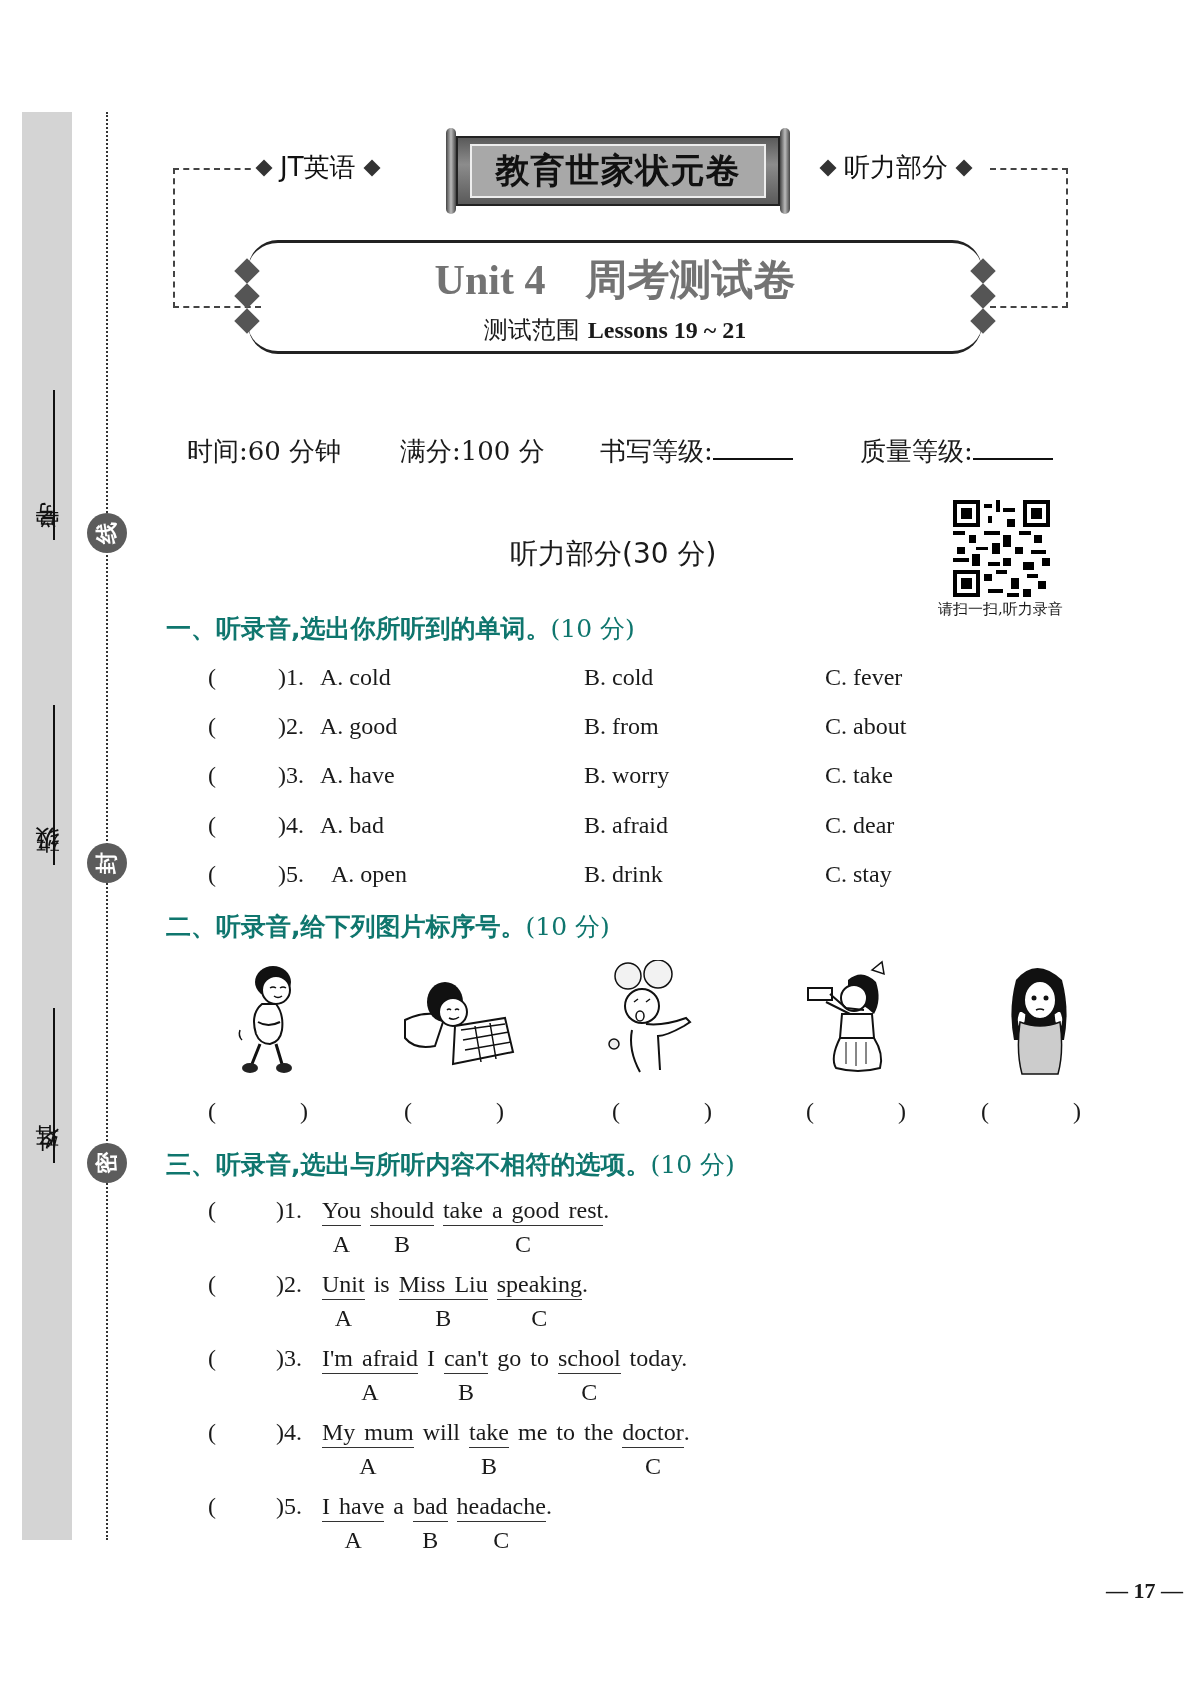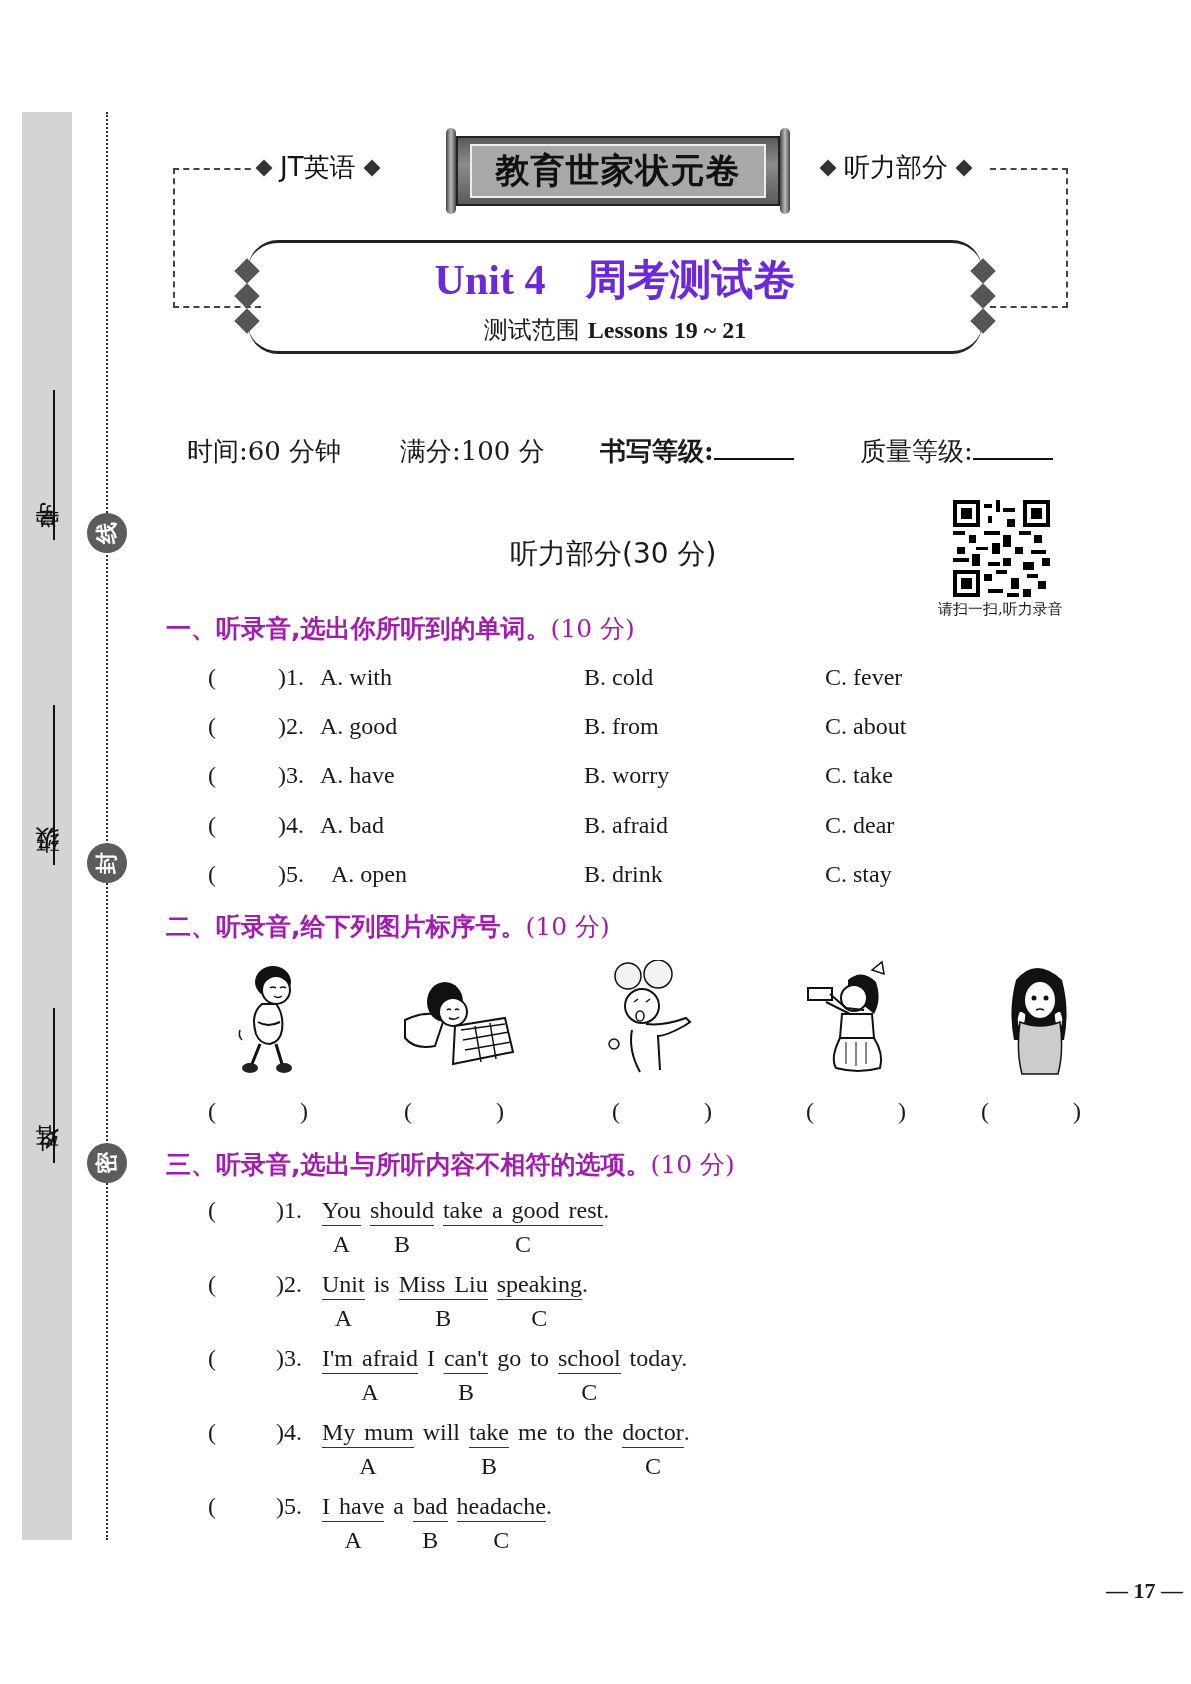--- a/index.html
+++ b/index.html
@@ -27,36 +27,36 @@
   .diamond { width: 12px; height: 12px; background: #333; transform: rotate(45deg); }
   .hdr-tag { top: 150px; font-family: "DejaVu Sans", sans-serif; font-size: 26px; color: #111; background: #fff; padding: 0 6px; display: flex; align-items: center; gap: 10px; }
   .scroll { left: 446px; top: 128px; width: 344px; height: 86px; }
   .scroll .rod { position: absolute; top: 0; width: 10px; height: 86px; background: linear-gradient(90deg,#444,#bbb,#444); border-radius: 5px; }
   .scroll .paper { position: absolute; left: 10px; right: 10px; top: 8px; bottom: 8px; background: linear-gradient(180deg,#5a5a5a,#8c8c8c 40%,#5a5a5a); border: 2px solid #222; padding-left: 14px; }
   .scroll .inner { position: absolute; left: 12px; right: 12px; top: 6px; bottom: 6px; background: #a8a8a8; border: 2px solid #eee;
     display: flex; align-items: center; justify-content: center; font-family: "DejaVu Sans", sans-serif; font-weight: bold; font-size: 34px; color: #111; letter-spacing: 1px; }
   .banner { left: 248px; top: 240px; width: 734px; height: 108px; border-top: 3px solid #222; border-bottom: 3px solid #222; border-radius: 30px; }
   .banner-dia { display: flex; flex-direction: column; gap: 7px; top: 262px; }
   .banner-dia .d { width: 18px; height: 18px; background: #555; transform: rotate(45deg); }
-  .title { left: 248px; width: 734px; top: 252px; text-align: center; font-weight: bold; font-size: 42px; color: #6d28d9; }
+  .title { left: 248px; width: 734px; top: 252px; text-align: center; font-weight: bold; font-size: 42px; color: #737373; }
   .title .cn { font-family: "DejaVu Serif", serif; margin-left: 40px; }
   .subtitle { left: 248px; width: 734px; top: 314px; text-align: center; font-size: 24px; font-weight: bold; }
   .subtitle .cn { font-family: "DejaVu Sans", sans-serif; font-weight: normal; margin-right: 8px; }
 
   
   .info { top: 434px; left: 187px; font-size: 26px; display: flex; gap: 0; }
   .info .item { position: absolute; white-space: nowrap; font-family: "DejaVu Serif", serif; }
   .blank { display: inline-block; width: 80px; border-bottom: 2px solid #111; vertical-align: baseline; height: 20px; }
 
   
   .qr { left: 953px; top: 500px; width: 97px; height: 97px; }
   .qr-caption { left: 926px; top: 600px; font-family: "DejaVu Serif", serif; font-size: 15px; margin-left: 12px; }
 
   .part-title { left: 510px; top: 535px; font-size: 28px; font-family: "DejaVu Sans", sans-serif; }
-  .sec { left: 166px; font-family: "DejaVu Sans", sans-serif; font-weight: bold; font-size: 25px; color: #a21caf; }
+  .sec { left: 166px; font-family: "DejaVu Sans", sans-serif; font-weight: bold; font-size: 25px; color: #0f766e; }
   .sec .pts { font-weight: normal; font-family: "DejaVu Serif", serif; }
 
   .q-row { left: 208px; font-size: 24px; width: 760px; height: 32px; }
   .q-row span { position: absolute; white-space: nowrap; }
   .paren-l { left: 0; }
   .paren-r { left: 70px; }
   .optA { left: 100px; }
   .optB { left: 376px; }
   .optC { left: 617px; }
 
@@ -131,21 +131,21 @@
 <div class="abs title">
   <span>Unit 4</span><span class="cn">周考测试卷</span>
 </div>
 <div class="abs subtitle">
   <span class="cn">测试范围</span><span>Lessons 19 ~ 21</span>
 </div>
 
 <div class="abs info">
   <span class="item" style="left:0;">时间:60 分钟</span>
   <span class="item" style="left:213px;">满分:100 分</span>
-  <span class="item" style="left:413px;font-weight:bold;"><span>书写等级:</span><span class="blank"></span></span>
+  <span class="item" style="left:413px;"><span>书写等级:</span><span class="blank"></span></span>
   <span class="item" style="left:673px;"><span>质量等级:</span><span class="blank"></span></span>
 </div>
 
 <svg class="abs qr" viewBox="0 0 25 25" shape-rendering="crispEdges">
   <rect width="25" height="25" fill="#fff"></rect>
   <g fill="#000">
     <rect x="0" y="0" width="7" height="7"></rect>
       <rect x="1" y="1" width="5" height="5" fill="#fff"></rect>
       <rect x="2" y="2" width="3" height="3"></rect>
     <rect x="18" y="0" width="7" height="7"></rect>
@@ -190,21 +190,21 @@
 
 <div class="abs part-title">听力部分(30 分)</div>
 
 <div class="abs sec" style="top:612px;">
   <span>一、听录音,选出你所听到的单词。</span><span class="pts">(10 分)</span>
 </div>
 
 <div class="abs q-row" style="top:664px;">
   <span class="paren-l">(</span>
   <span class="paren-r">)1.</span>
-  <span class="optA" style="left:112px;">A. with</span>
+  <span class="optA" style="left:112px;">A. cold</span>
   <span class="optB">B. cold</span>
   <span class="optC">C. fever</span>
 </div>
 <div class="abs q-row" style="top:713px;">
   <span class="paren-l">(</span>
   <span class="paren-r">)2.</span>
   <span class="optA" style="left:112px;">A. good</span>
   <span class="optB">B. from</span>
   <span class="optC">C. about</span>
 </div>

